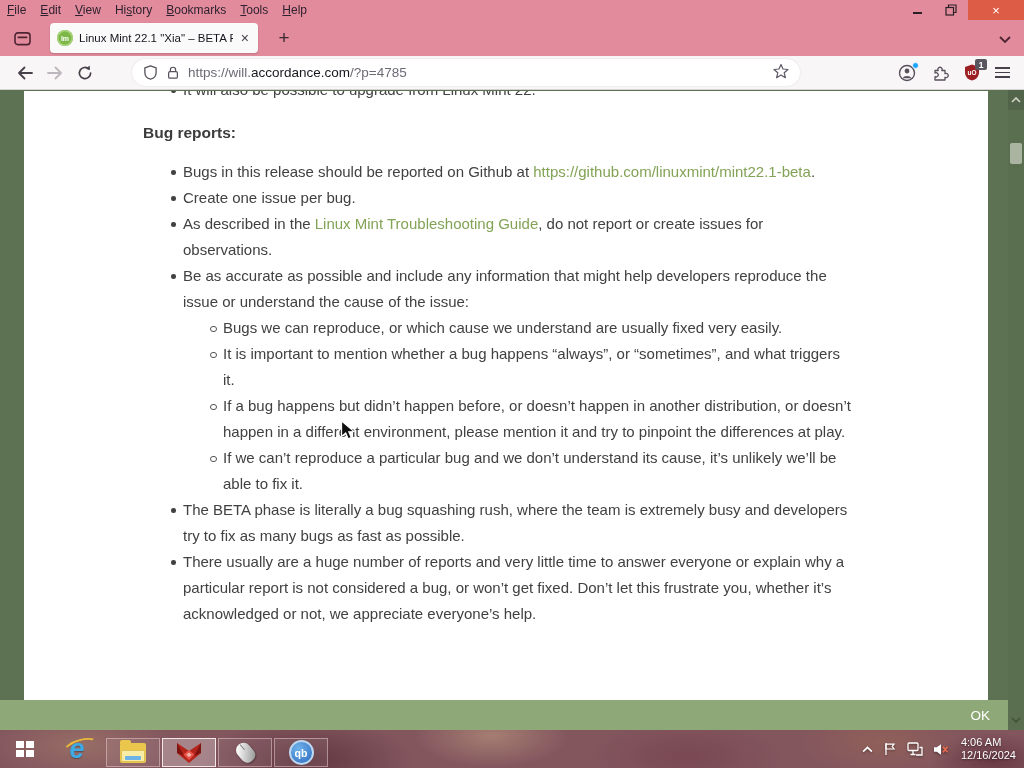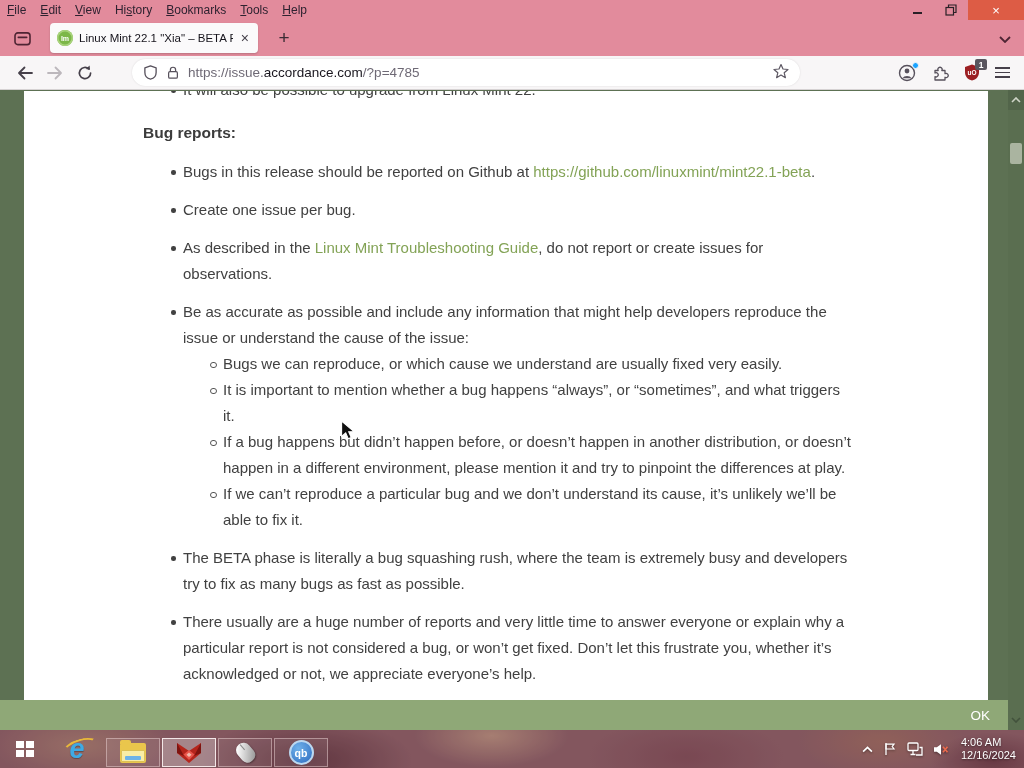--- a/index.html
+++ b/index.html
@@ -39,21 +39,21 @@
   .blue-dot { position:absolute; top:-2px; right:-3px; width:7px; height:7px; border-radius:50%; background:#1aa3ff; border:1.5px solid #f8f6f7; }
   .ub-badge { position:absolute; top:-5px; right:-7px; min-width:12px; height:11px; background:#59555e; color:#fff; font-size:8.5px; font-weight:bold; border-radius:2px; display:flex; align-items:center; justify-content:center; padding:0 2px; }
   .hamburger { display:flex; flex-direction:column; gap:3px; }
   .hamburger span { width:15px; height:1.8px; background:#46404a; }
 
   
   .viewport { position:absolute; top:90px; left:0; width:1024px; height:640px; background:#5d7153; }
   .content-white { position:absolute; left:24px; top:1px; width:964px; height:640px; background:#fff; overflow:hidden; }
   .article { position:absolute; left:119px; top:0; width:712px; color:#414141; font-size:15px; line-height:26px; }
   .article a { color:#83a356; text-decoration:none; }
-  .li-main { position:relative; padding-left:40px; list-style:none;margin-top:12px; }
+  .li-main { position:relative; padding-left:40px; list-style:none; }
   .li-main::before { content:""; position:absolute; left:28px; top:11px; width:4.5px; height:4.5px; border-radius:50%; background:#414141; }
   .li-sub { position:relative; padding-left:80px; list-style:none; }
   .li-sub::before { content:""; position:absolute; left:67px; top:10.5px; width:4.5px; height:4.5px; border-radius:50%; border:1.2px solid #555; background:#fff; }
   .partial-top { margin-top:-14px; }
   .article h3 { font-size:15.5px; font-weight:bold; color:#3c3c3c; margin-top:17px; line-height:26px; }
   .article ul.main-list { margin-top:13px; }
 
   .cookiebar { position:absolute; left:0; bottom:0; width:1008px; height:30px; background:#8fa877; display:flex; align-items:center; justify-content:center; }
   .cookiebar .msg { color:#f7f8f0; font-size:13px; }
   .cookiebar .ok-btn { position:absolute; right:18px; color:#fff; font-size:13.5px; }
@@ -169,21 +169,21 @@
           </svg>
       </div>
       <div class="urlbar">
         <svg width="15" height="15" viewBox="0 0 16 16">
             <path d="M8 1 L14 3 V8 C14 12 11.5 14.3 8 15 C4.5 14.3 2 12 2 8 V3 Z" fill="none" stroke="#57515c" stroke-width="1.4" stroke-linejoin="round"></path>
           </svg>
         <svg width="14" height="15" viewBox="0 0 16 16">
             <rect x="3" y="7" width="10" height="7.5" rx="1.5" fill="none" stroke="#57515c" stroke-width="1.4"></rect>
             <path d="M5 7 V5 a3 3 0 0 1 6 0 V7" fill="none" stroke="#57515c" stroke-width="1.4"></path>
           </svg>
-        <span class="url-text"><span>https://issue.</span><span class="domain">accordance.com</span><span>/?p=4785</span></span>
+        <span class="url-text"><span>https://will.</span><span class="domain">accordance.com</span><span>/?p=4785</span></span>
         <span class="star">
           <svg width="16" height="16" viewBox="0 0 16 16">
               <path d="M8 1.5 L10 6 L15 6.5 L11.2 9.8 L12.4 14.7 L8 12 L3.6 14.7 L4.8 9.8 L1 6.5 L6 6 Z" fill="none" stroke="#5c5762" stroke-width="1.2" stroke-linejoin="round"></path>
             </svg>
         </span>
       </div>
       <div class="nav-right">
         <span class="badge-wrap">
           <svg width="18" height="18" viewBox="0 0 18 18">
               <circle cx="9" cy="9" r="7.5" fill="none" stroke="#57515c" stroke-width="1.4"></circle>

